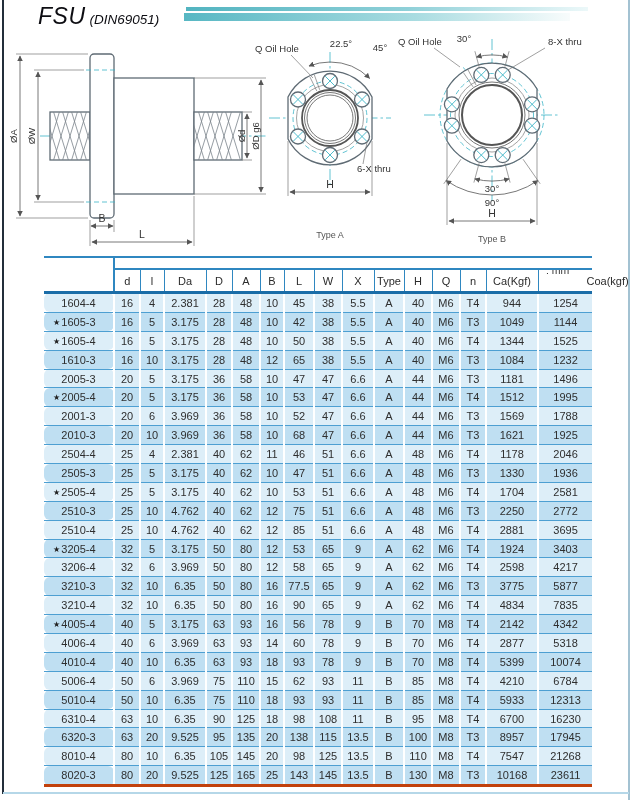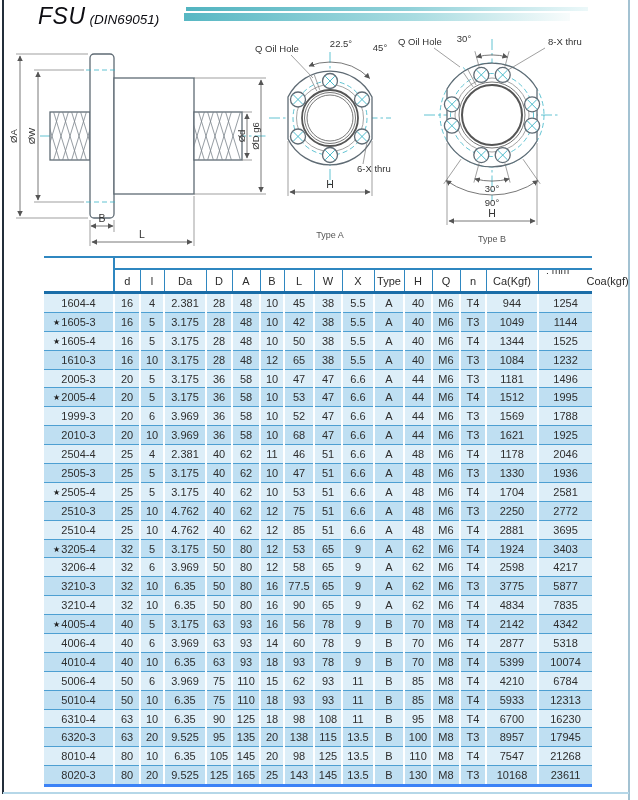--- a/index.html
+++ b/index.html
@@ -40,22 +40,22 @@
   table.spec th{font-weight:normal;font-size:11px;color:#2b2b2b;padding:0;}
   th.model-h{border-top:2px solid #2f87c0;border-right:2px solid #2f87c0;border-bottom:3px solid #1a6da8;}
   th.spacer-h{height:10px;border-top:2px solid #2f87c0;border-bottom:2px solid #2f87c0;}
   th.col-h{height:21px;border-bottom:3px solid #1a6da8;border-right:1.5px solid #2f87c0;}
   th.col-h:last-child{border-right:none;padding-left:48px;}
   table.spec td{height:17.9px;text-align:center;padding:0;
     border-bottom:1px solid #4d9fd2;border-right:2px solid #ffffff;}
   table.spec td:last-child{border-right:none;}
   table.spec tbody tr:nth-child(odd){background:#ddeef8;}
   table.spec tbody tr:nth-child(even){background:#bfdff2;}
-  table.spec tbody tr:last-child td{border-bottom:3px solid #3b82f6;}
-  td.model-cell{position:relative;}
+  table.spec tbody tr:last-child td{border-bottom:3px solid #c2410c;}
+  td.model-cell{position:relative;border-radius:6px;}
   td.model-cell .star{position:absolute;left:9px;top:50%;transform:translateY(-50%);
     font-size:8px;color:#222;}
 </style>
 </head>
 <body>
 
 <div class="edge-left"></div>
 <div class="edge-right"></div>
 <div class="edge-bottom"></div>
 
@@ -481,21 +481,21 @@
         <td>47</td>
         <td>6.6</td>
         <td>A</td>
         <td>44</td>
         <td>M6</td>
         <td>T4</td>
         <td>1512</td>
         <td>1995</td>
       </tr>
       <tr>
-        <td class="model-cell"><span>1999-3</span></td>
+        <td class="model-cell"><span>2001-3</span></td>
         <td>20</td>
         <td>6</td>
         <td>3.969</td>
         <td>36</td>
         <td>58</td>
         <td>10</td>
         <td>52</td>
         <td>47</td>
         <td>6.6</td>
         <td>A</td>

